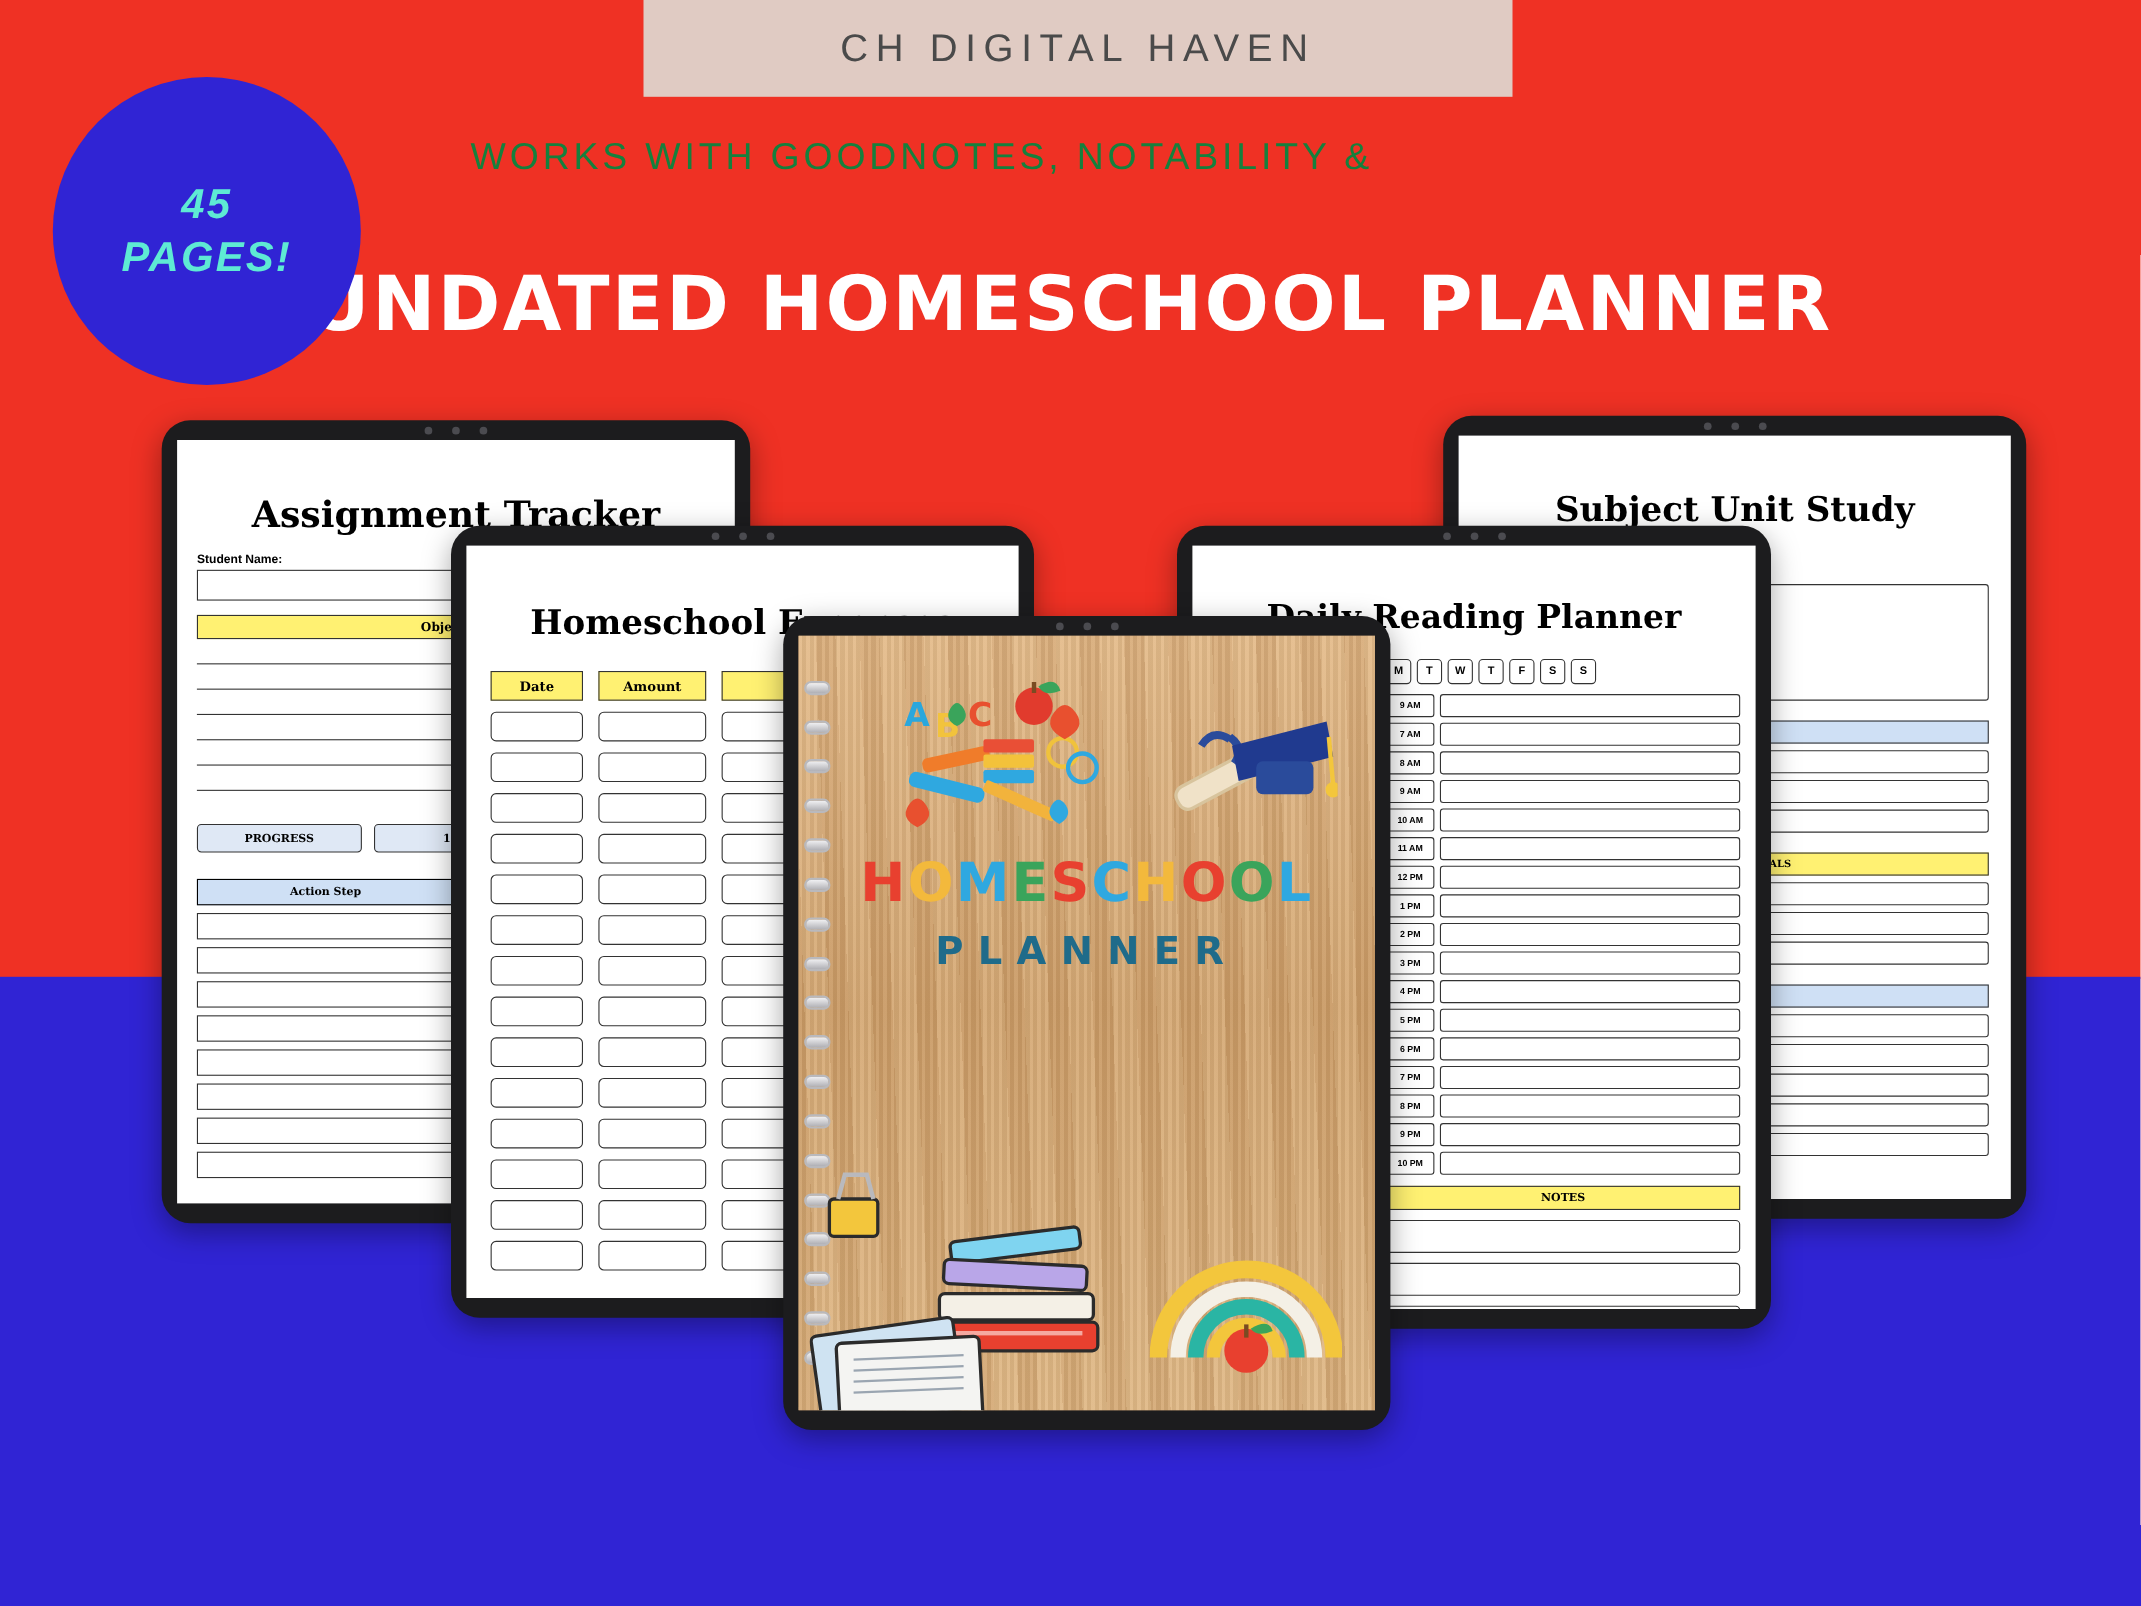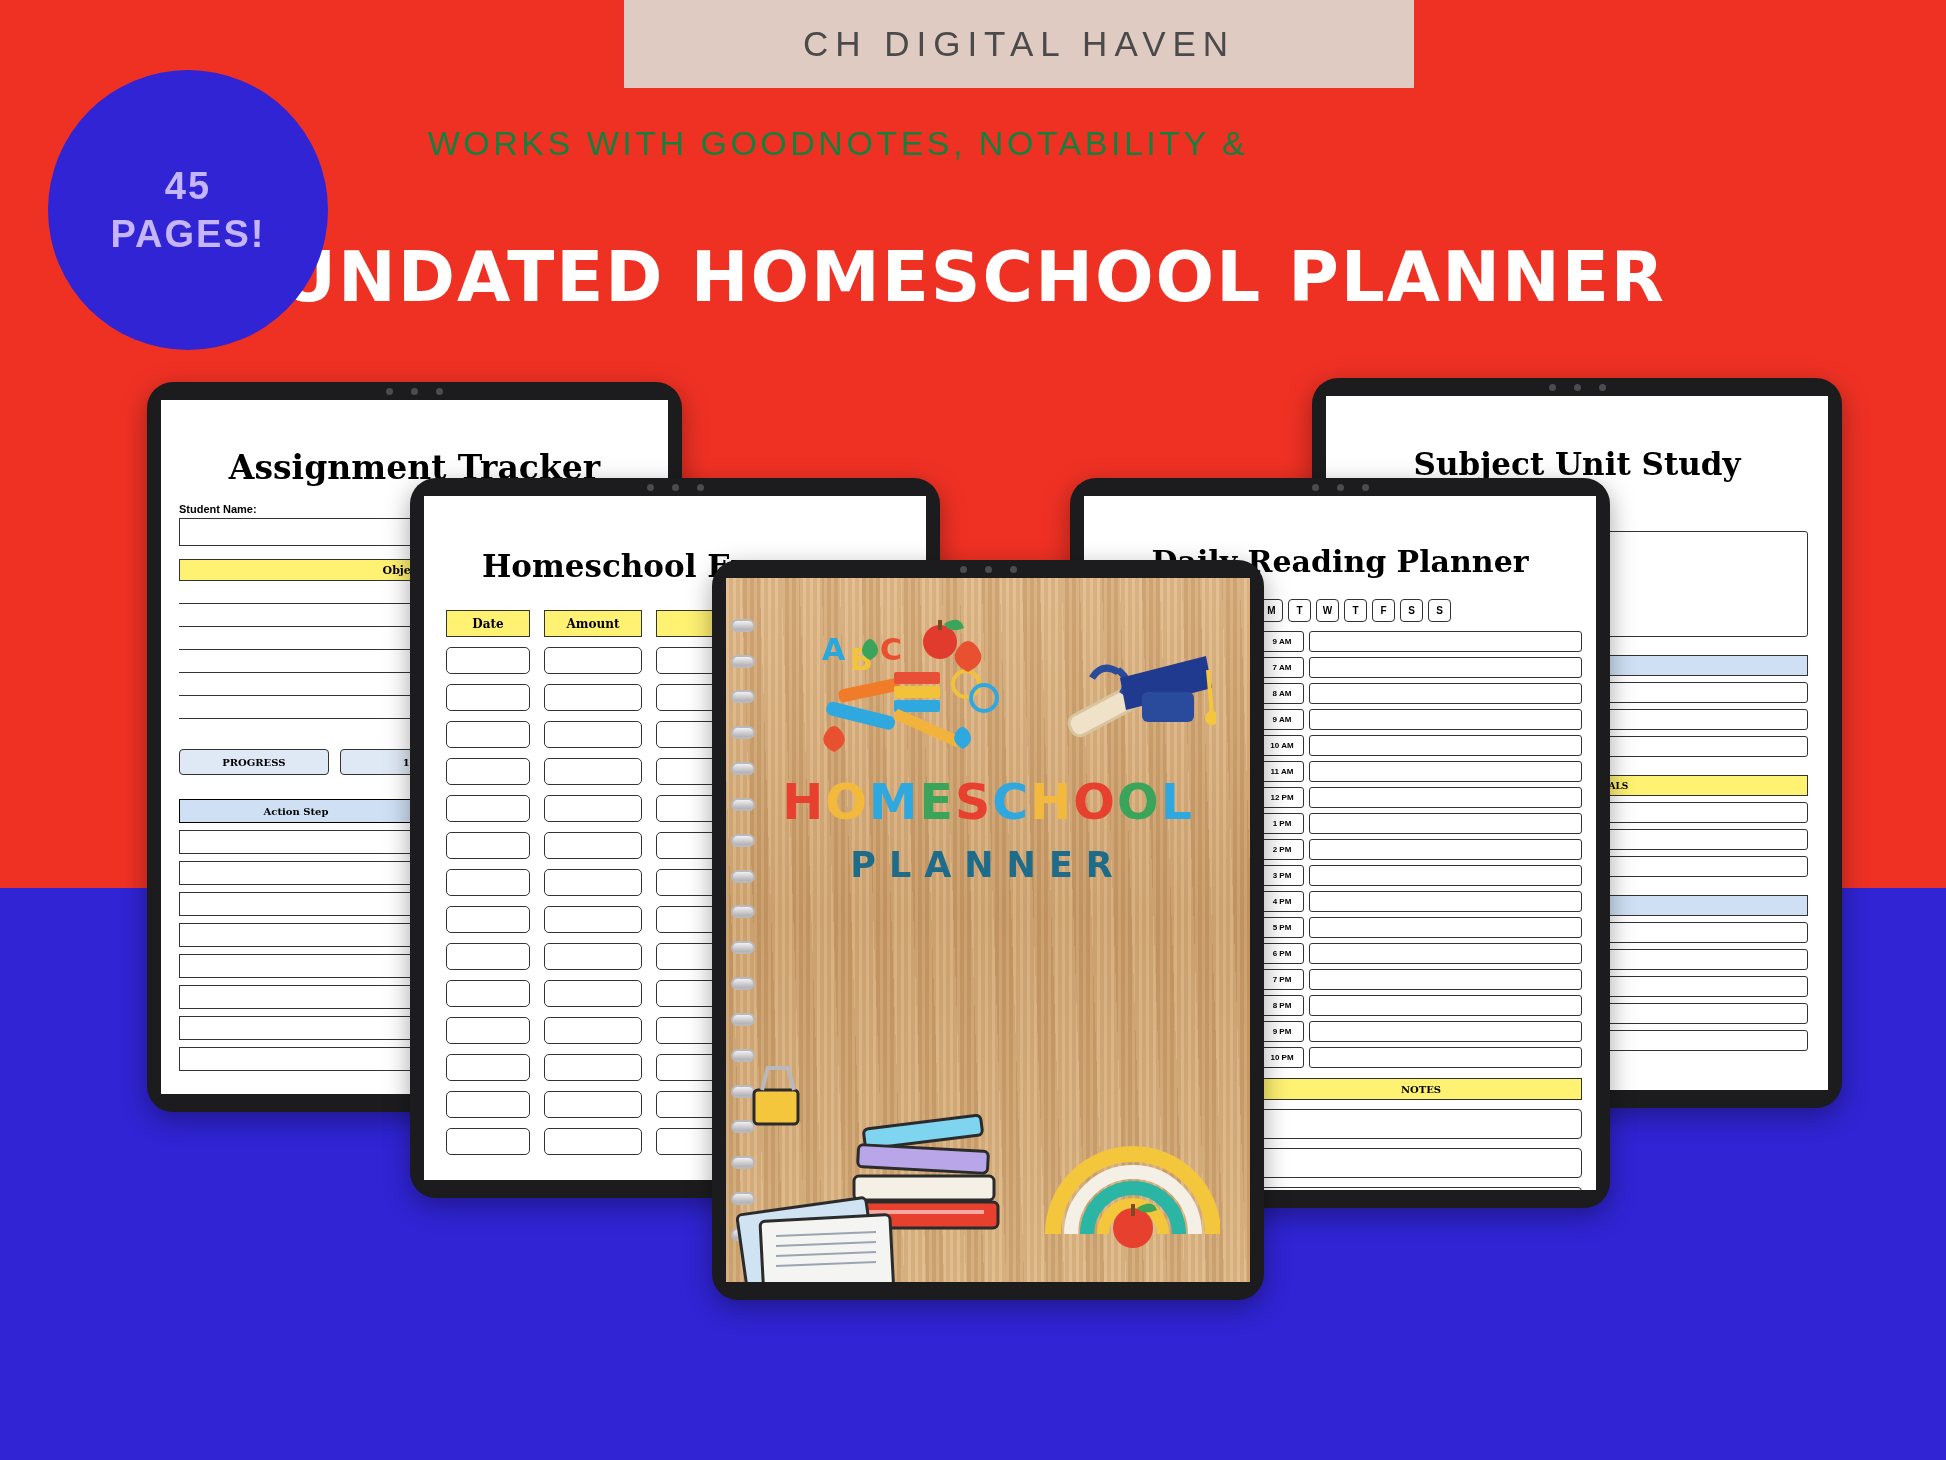--- a/index.html
+++ b/index.html
@@ -38,21 +38,20 @@
   .brand-bar {
     position: absolute;
     left: 585px;
     top: 0;
     width: 790px;
     height: 88px;
     background: #e0cbc3;
     display: flex;
     align-items: center;
     justify-content: center;
-    margin-left: 39px;
   }
   .brand-bar span {
     font-size: 35px;
     letter-spacing: 7px;
     color: #4a4a4a;
     font-family: "Liberation Sans", sans-serif;
     font-weight: 400;
   }
   .headline-1 {
     position: absolute;
@@ -79,30 +78,31 @@
     font-family: "DejaVu Sans", sans-serif;
   }
   .badge {
     position: absolute;
     left: 48px;
     top: 70px;
     width: 280px;
     height: 280px;
     border-radius: 50%;
     background: #3024d4;
-    color: #c4b5fd;
+    color: #5eead4;
     display: flex;
     flex-direction: column;
     align-items: center;
     justify-content: center;
     font-weight: 700;
     font-size: 38px;
     letter-spacing: 2px;
     line-height: 48px;
     text-align: center;
+    font-style: italic;
   }
   
   .tablet {
     position: absolute;
     background: #1c1c1e;
     border-radius: 26px;
     box-shadow: 0 8px 26px rgba(0,0,0,.35);
     padding: 18px 14px;
     box-sizing: border-box;
   }

